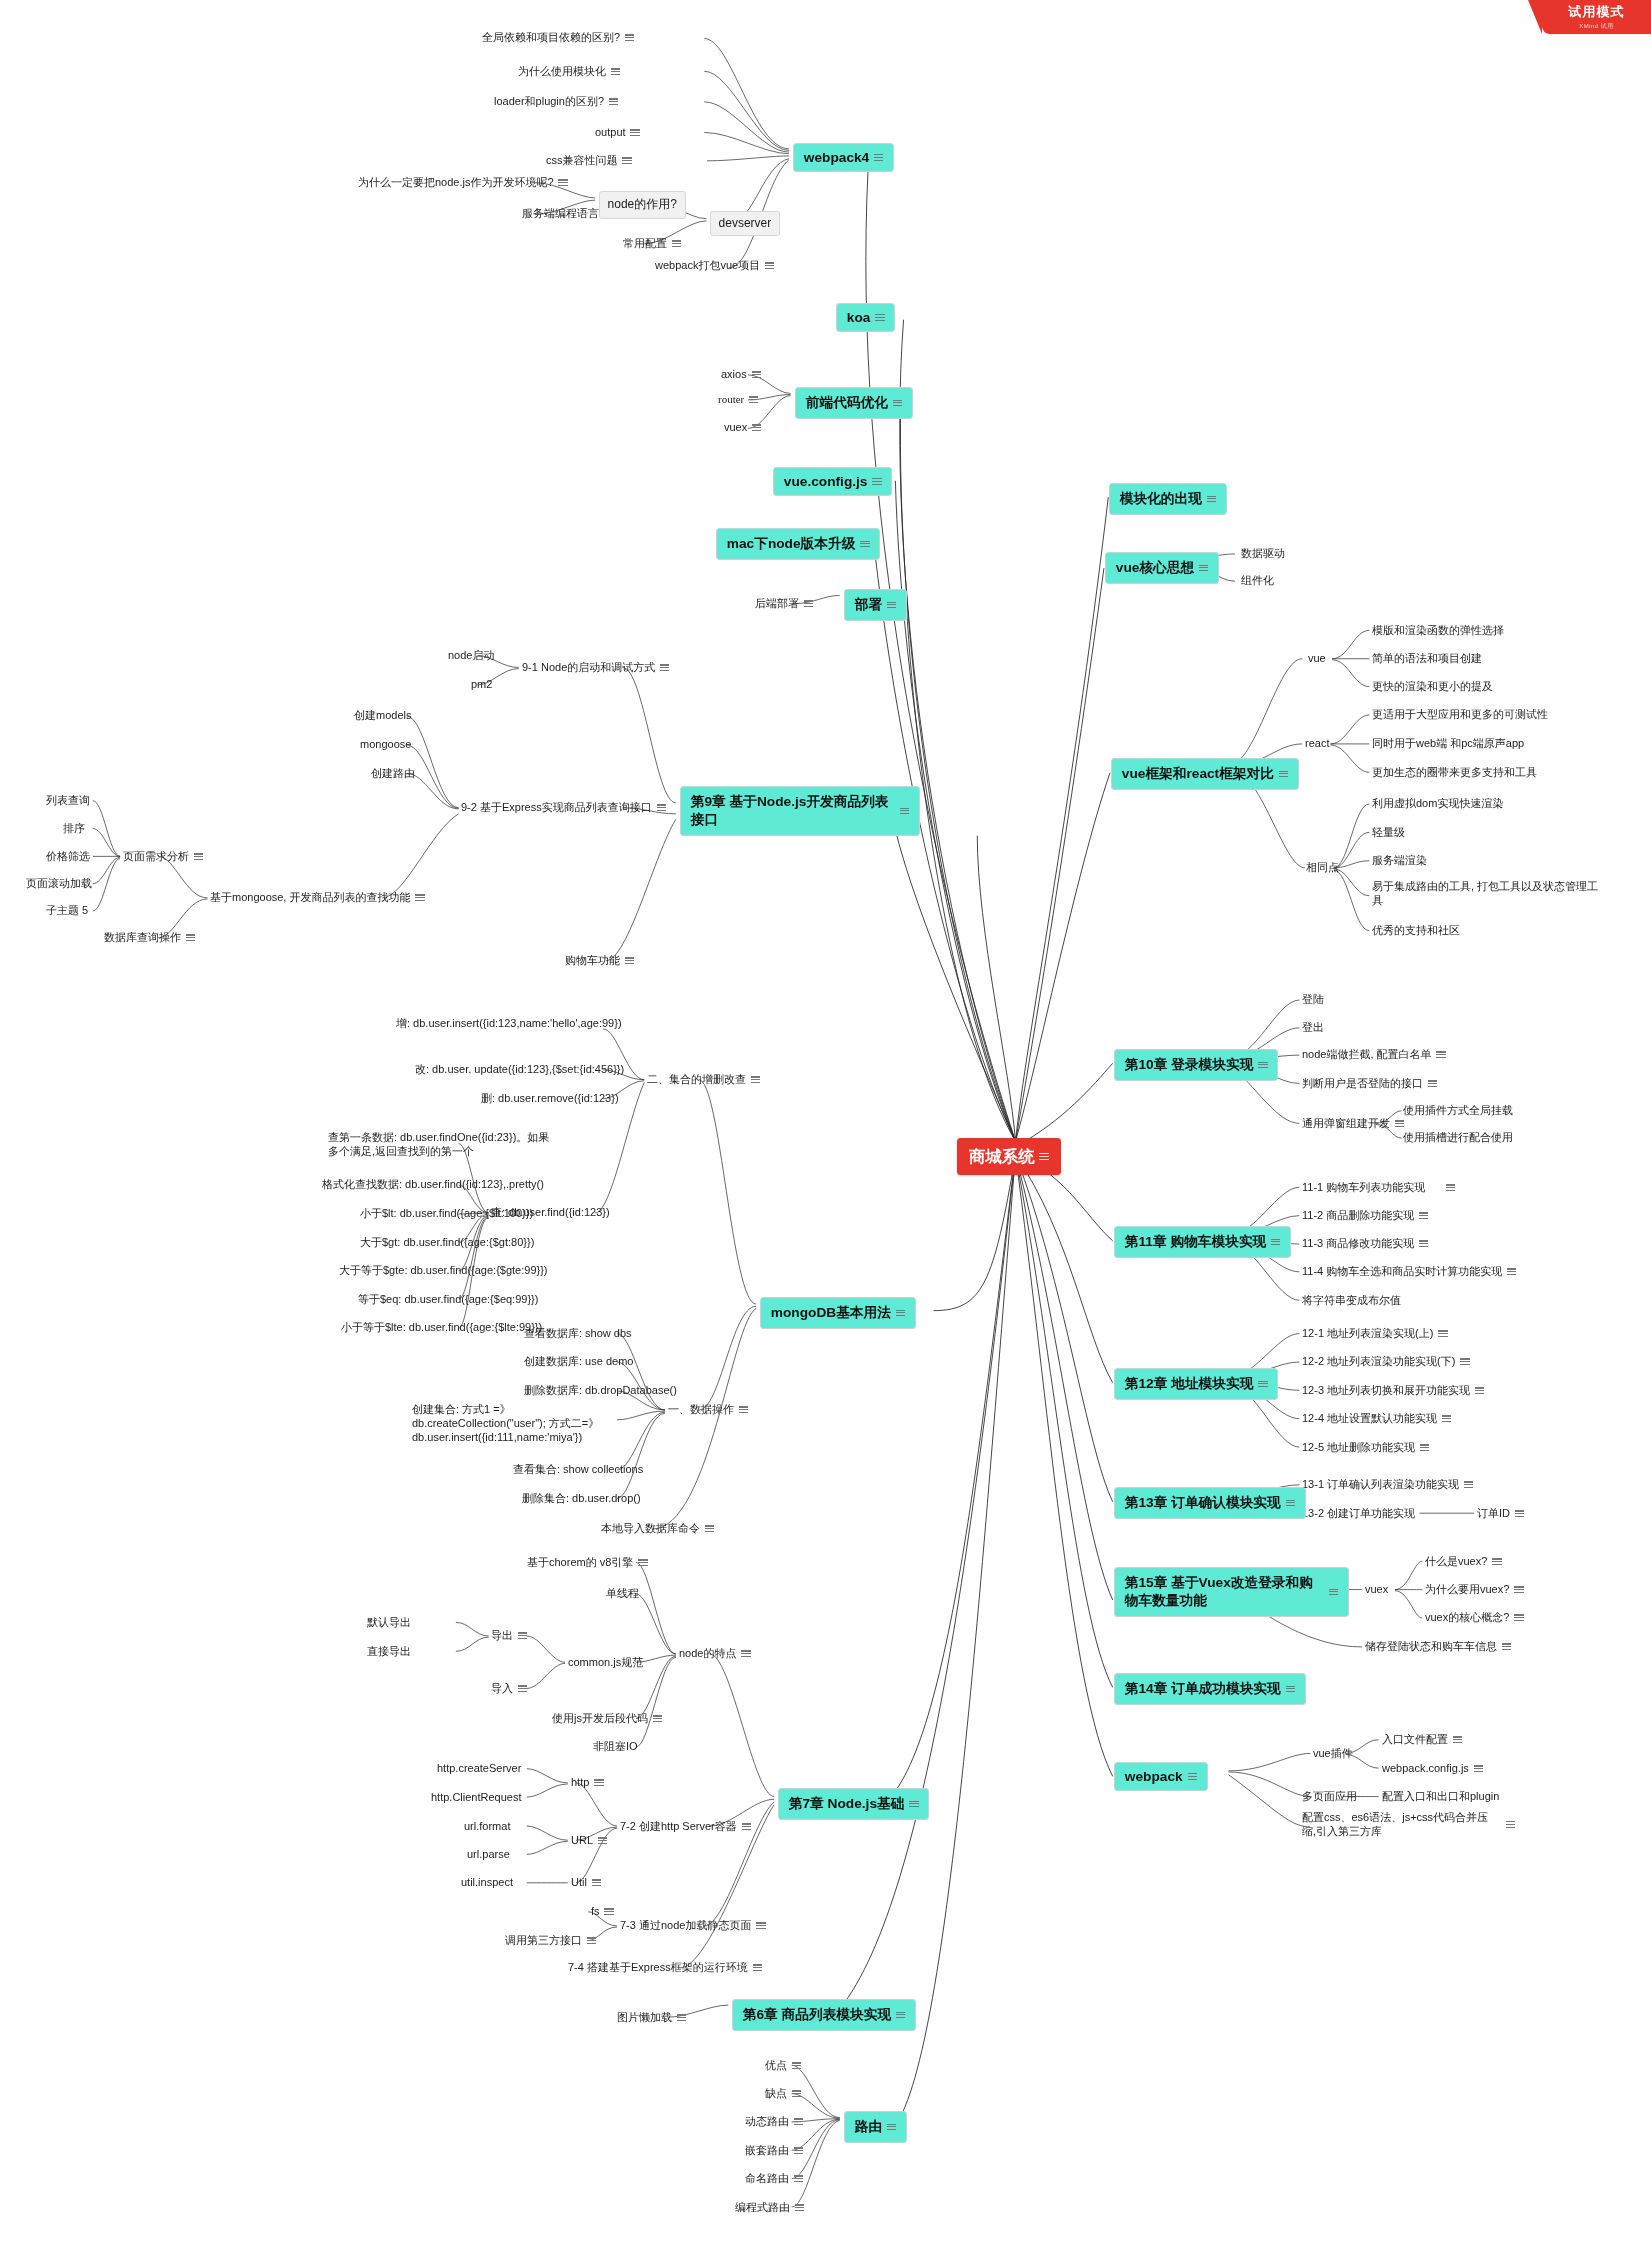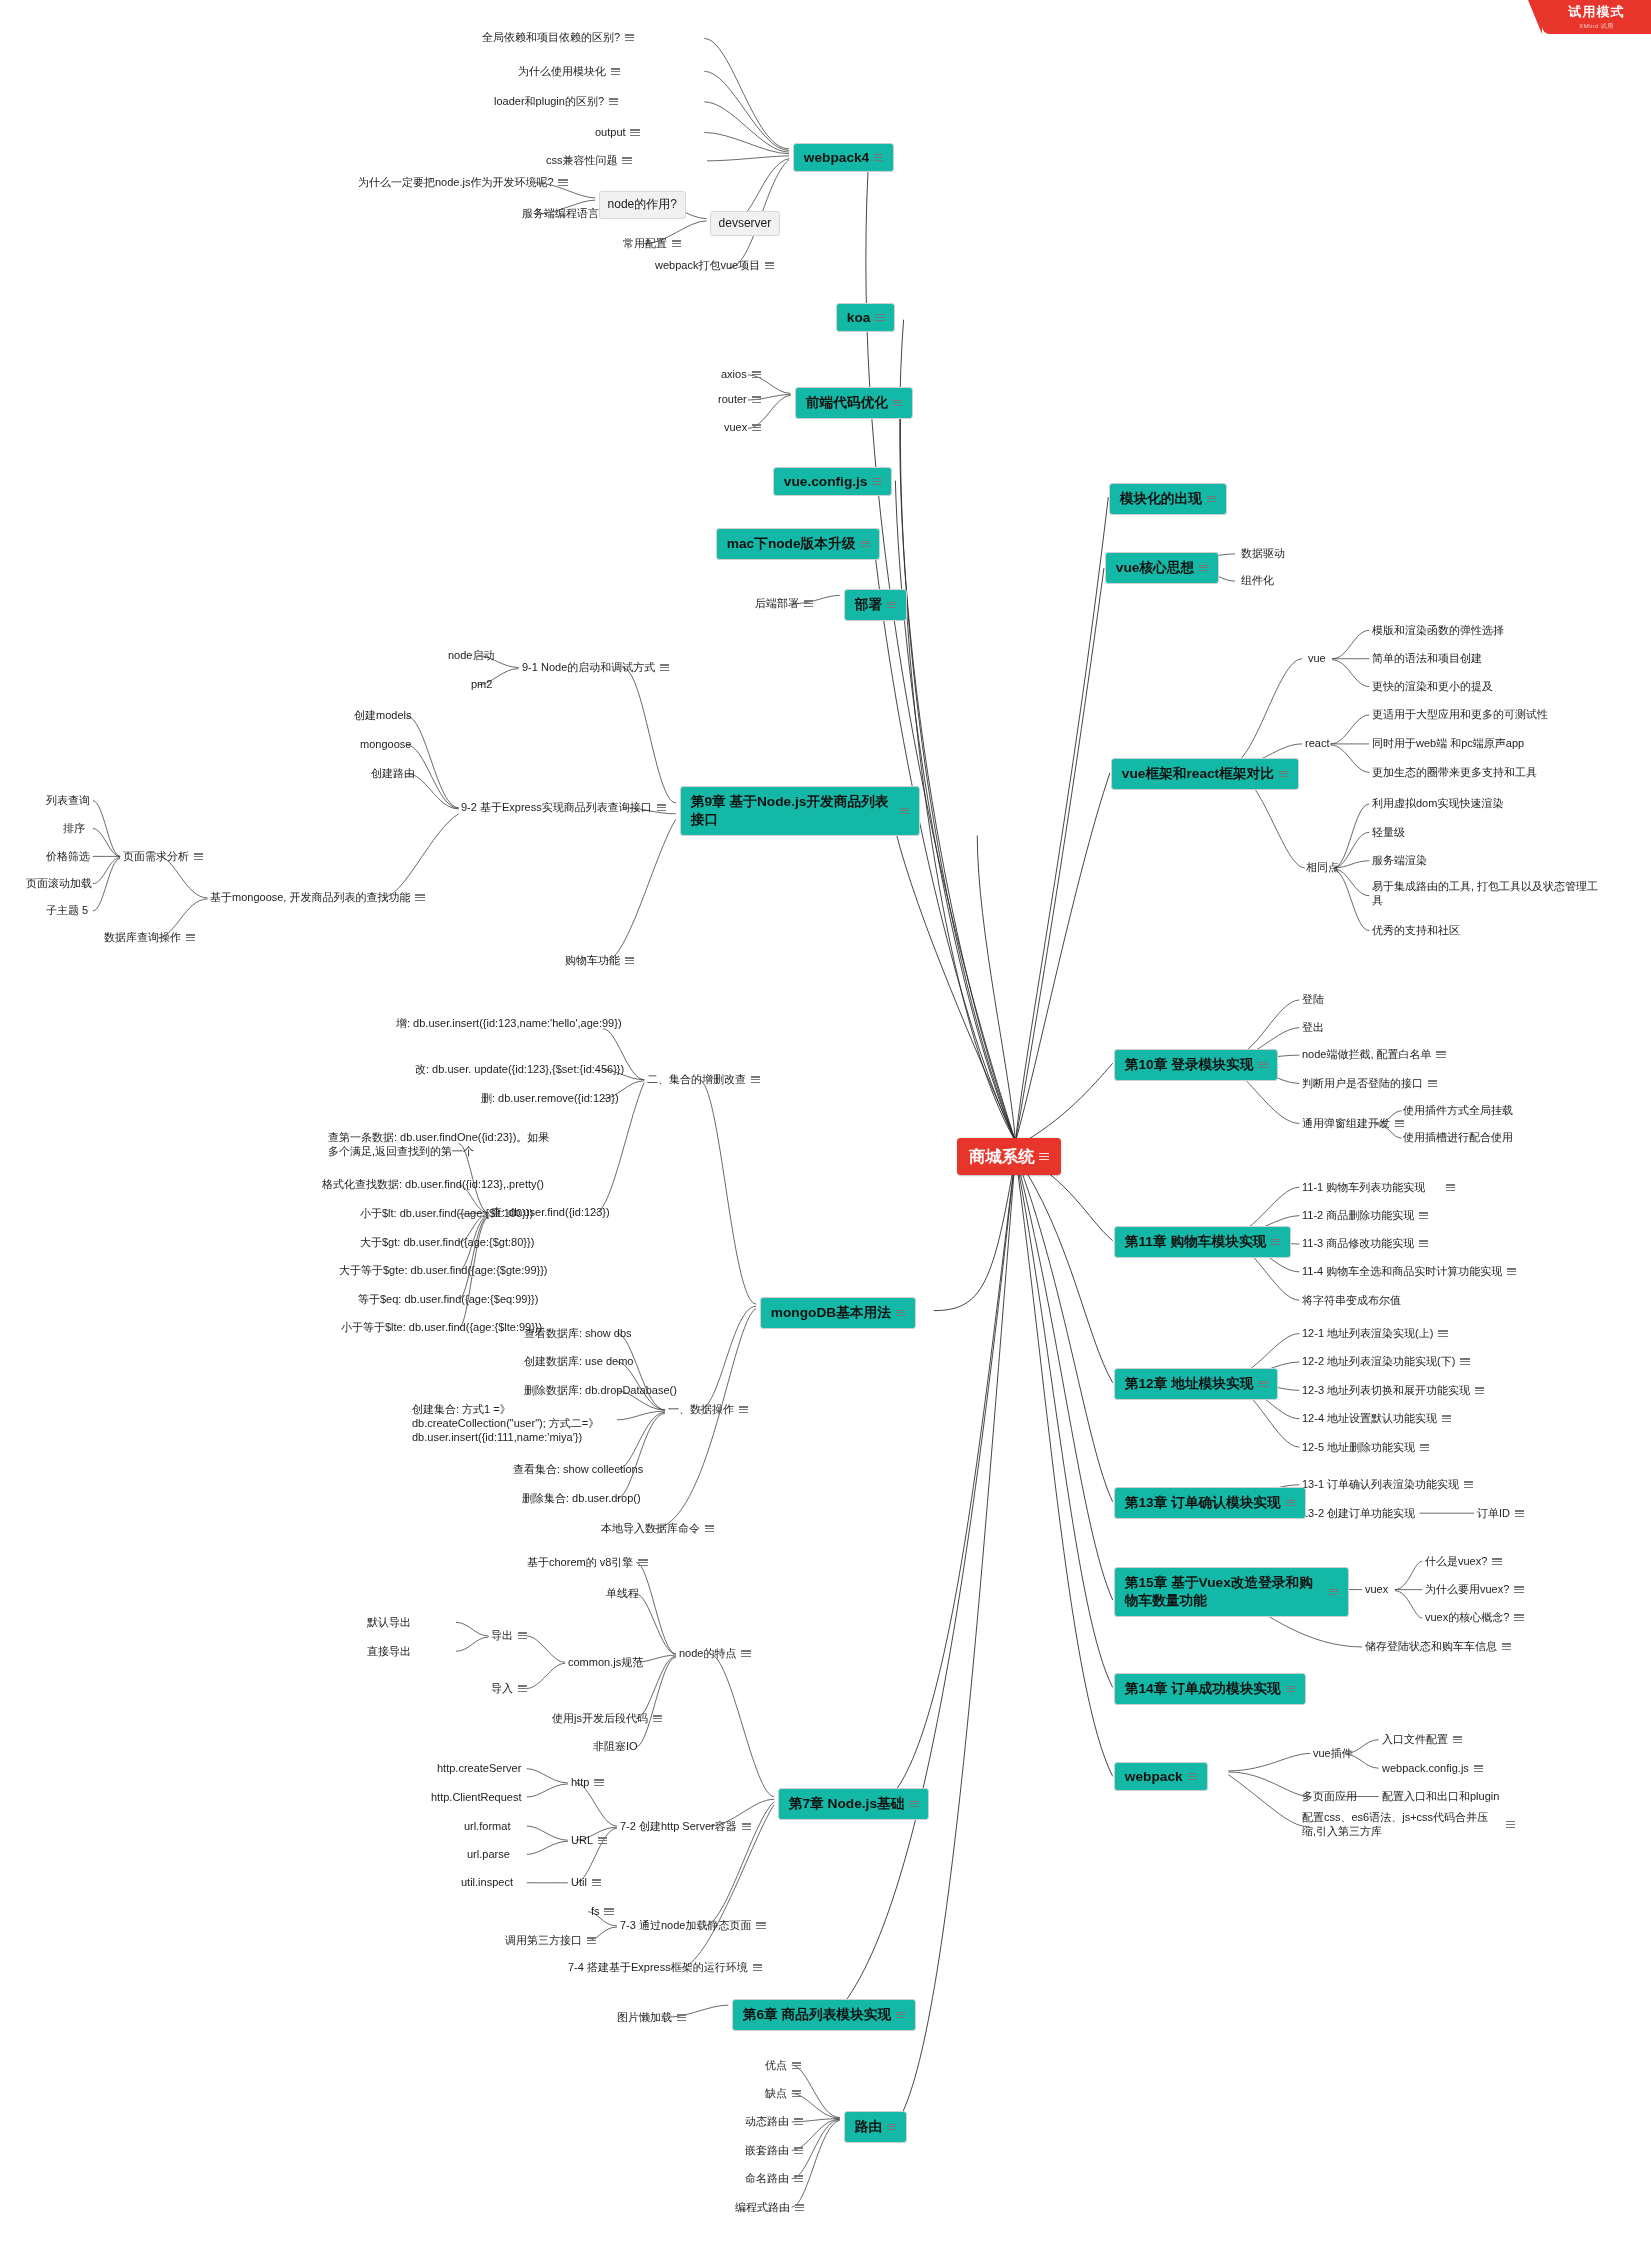--- a/index.html
+++ b/index.html
@@ -6,21 +6,21 @@
   body{width:1651px;height:2250px;position:relative;font-family:"Liberation Sans","DejaVu Sans",sans-serif;}
   #canvas{position:absolute;left:0;top:0;width:1651px;height:2250px;overflow:hidden;}
   svg#wires{position:absolute;left:0;top:0;width:1651px;height:2250px;pointer-events:none;}
   .node{position:absolute;box-sizing:border-box;display:flex;align-items:center;white-space:nowrap;}
   .lbl{display:inline-block;}
   
   .t-leaf{font-size:11px;color:#222222;line-height:1.25;}
   .t-leaf .lbl{padding:1.1px 0;}
   
   .t-box{font-size:12px;color:#1a1a1a;background:#f1f1f1;border:0.5px solid #d7d7d7;border-radius:2.7px;padding:4.4px 7.6px;}
-  .t-box2{font-size:13.7px;color:#111111;background:#14b8a6;border:0.5px solid #d0d0d0;border-radius:3.3px;padding:6px 9.8px;font-weight:bold;}
+  .t-box2{font-size:13.7px;color:#111111;background:#5eead4;border:0.5px solid #d0d0d0;border-radius:3.3px;padding:6px 9.8px;font-weight:bold;}
   .t-root{font-size:16.4px;color:#ffffff;background:#e8352b;border-radius:3.8px;padding:7.6px 12px;font-weight:bold;box-shadow:0 0.5px 1.6px rgba(0,0,0,.25);margin-top:12px;}
   .wrap{white-space:normal;}
   .ham{display:inline-block;width:9.3px;height:7px;margin-left:4.9px;position:relative;flex:0 0 auto;}
   .ham i{position:absolute;left:0;width:100%;height:1.1px;background:#777;display:block;}
   .ham i:nth-child(1){top:0;}
   .ham i:nth-child(2){top:2.7px;}
   .ham i:nth-child(3){top:5.5px;}
   .t-root .ham i{background:#ffdede;}
   
   #trial{position:absolute;right:0;top:0;width:109px;height:34px;background:#e8352b;border-bottom-left-radius:7.6px;color:#fff;display:flex;flex-direction:column;align-items:center;justify-content:center;}
@@ -313,21 +313,21 @@
         </span>
       </div>
       <div class="node t-leaf" style="left: 721px; top: 367px; justify-content: flex-end;">
         <span class="lbl">axios</span>
         <span class="ham">
           <i></i>
           <i></i>
           <i></i>
         </span>
       </div>
-      <div class="node t-leaf" style="left: 718px; top: 392px; justify-content: flex-end;">
+      <div class="node t-leaf" style="left: 718px; top: 392px; justify-content: flex-end; font-family: Liberation Serif, serif;">
         <span class="lbl">router</span>
         <span class="ham">
           <i></i>
           <i></i>
           <i></i>
         </span>
       </div>
       <div class="node t-leaf" style="left: 724px; top: 420px; justify-content: flex-end;">
         <span class="lbl">vuex</span>
         <span class="ham">

